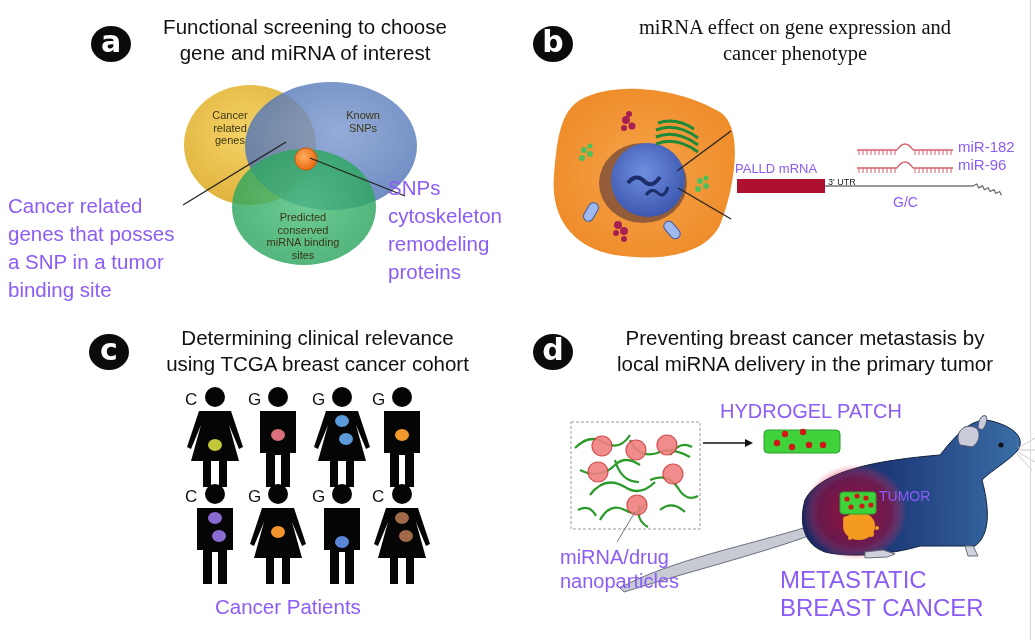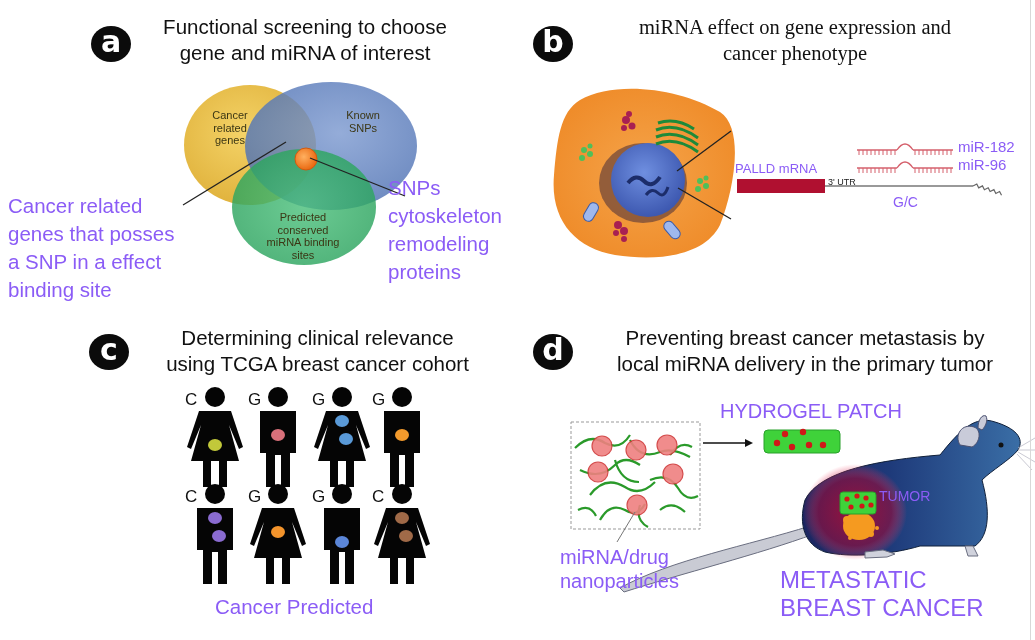--- a/index.html
+++ b/index.html
@@ -61,21 +61,21 @@
   <div class="venn-lbl" style="left:258px;top:211px;width:90px;">
     <div>Predicted</div>
       <div>conserved</div>
       <div>miRNA binding</div>
       <div>sites</div>
   </div>
 
   <div class="lbl" style="left:8px;top:192px;width:190px;line-height:28px;">
     <div>Cancer related</div>
       <div>genes that posses</div>
-      <div>a SNP in a effect</div>
+      <div>a SNP in a tumor</div>
       <div>binding site</div>
   </div>
   <div class="lbl" style="left:388px;top:174px;width:130px;line-height:28px;">
     <div>SNPs</div>
       <div>cytoskeleton</div>
       <div>remodeling</div>
       <div>proteins</div>
   </div>
 </div>
 
@@ -253,21 +253,21 @@
         </g>
         <g transform="translate(217,97)">
           <circle cx="10" cy="12" r="10" fill="#050505"></circle>
           <path d="M-6,26 L26,26 L38,62 L34,64 L24,40 L34,76 L22,76 L22,102 L14,102 L14,76 L6,76 L6,102 L-2,102 L-2,76 L-14,76 L-4,40 L-14,64 L-18,62 Z" fill="#050505"></path>
           <ellipse cx="10" cy="36" rx="7" ry="6" fill="#a06a48"></ellipse>
           <ellipse cx="14" cy="54" rx="7" ry="6" fill="#a06a48"></ellipse>
           <text x="-20" y="20" font-size="17" font-family="Liberation Sans, sans-serif" fill="#111">C</text>
         </g>
       </svg>
     </div>
-  <div class="lbl" style="left:215px;top:594px;width:200px;">Cancer Predicted</div>
+  <div class="lbl" style="left:215px;top:594px;width:200px;">Cancer Patients</div>
 </div>
 
 <div>
   <div class="badge" style="left:533px;top:334px;">d</div>
   <div class="title" style="left:590px;top:325px;width:430px;">
     <div>Preventing breast cancer metastasis by</div>
     <div>local miRNA delivery in the primary tumor</div>
   </div>
 
   <svg style="left:520px;top:320px;" width="515" height="320">

